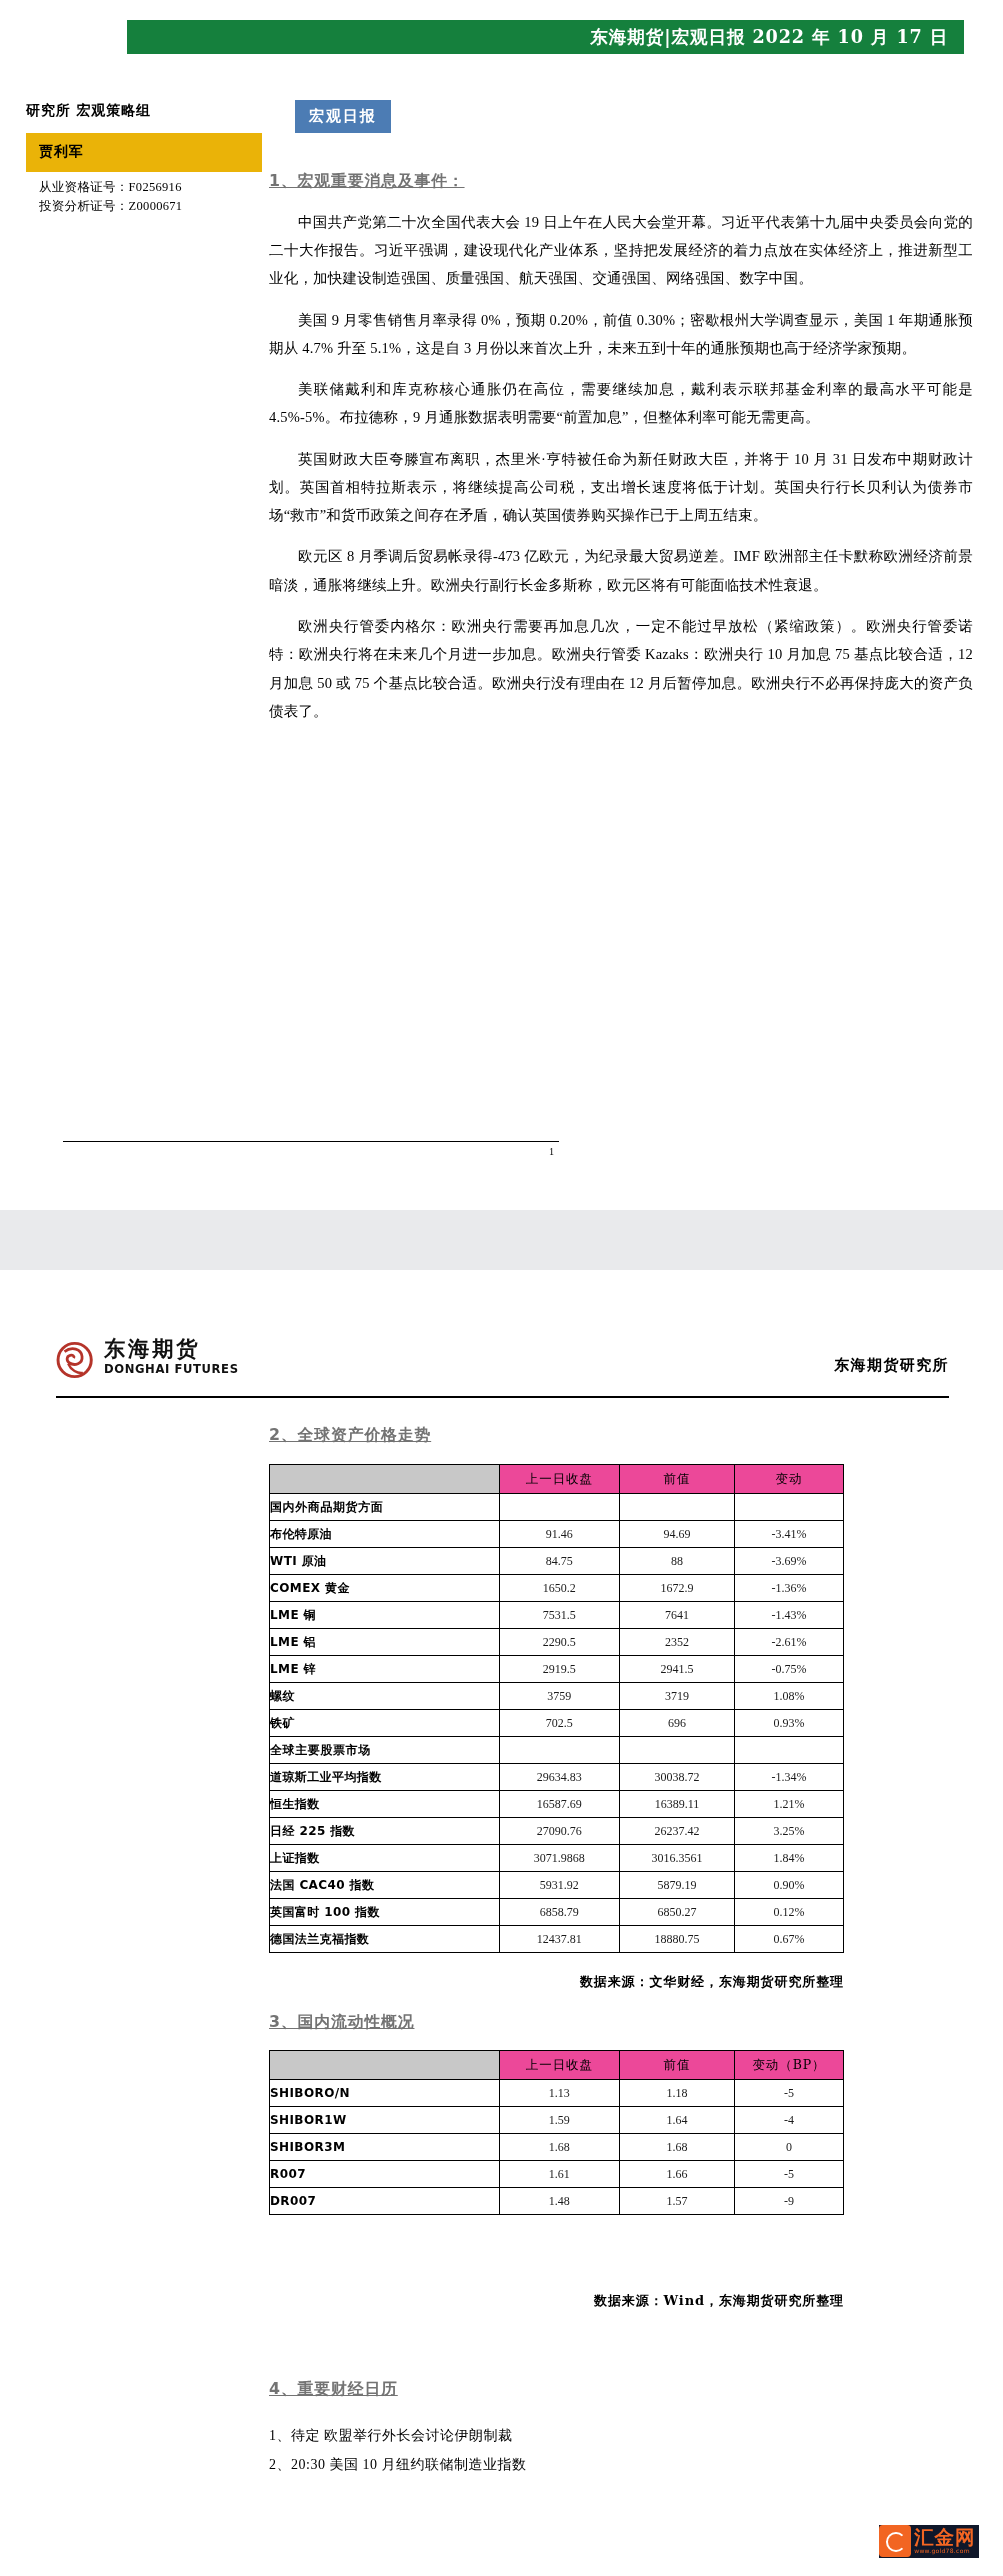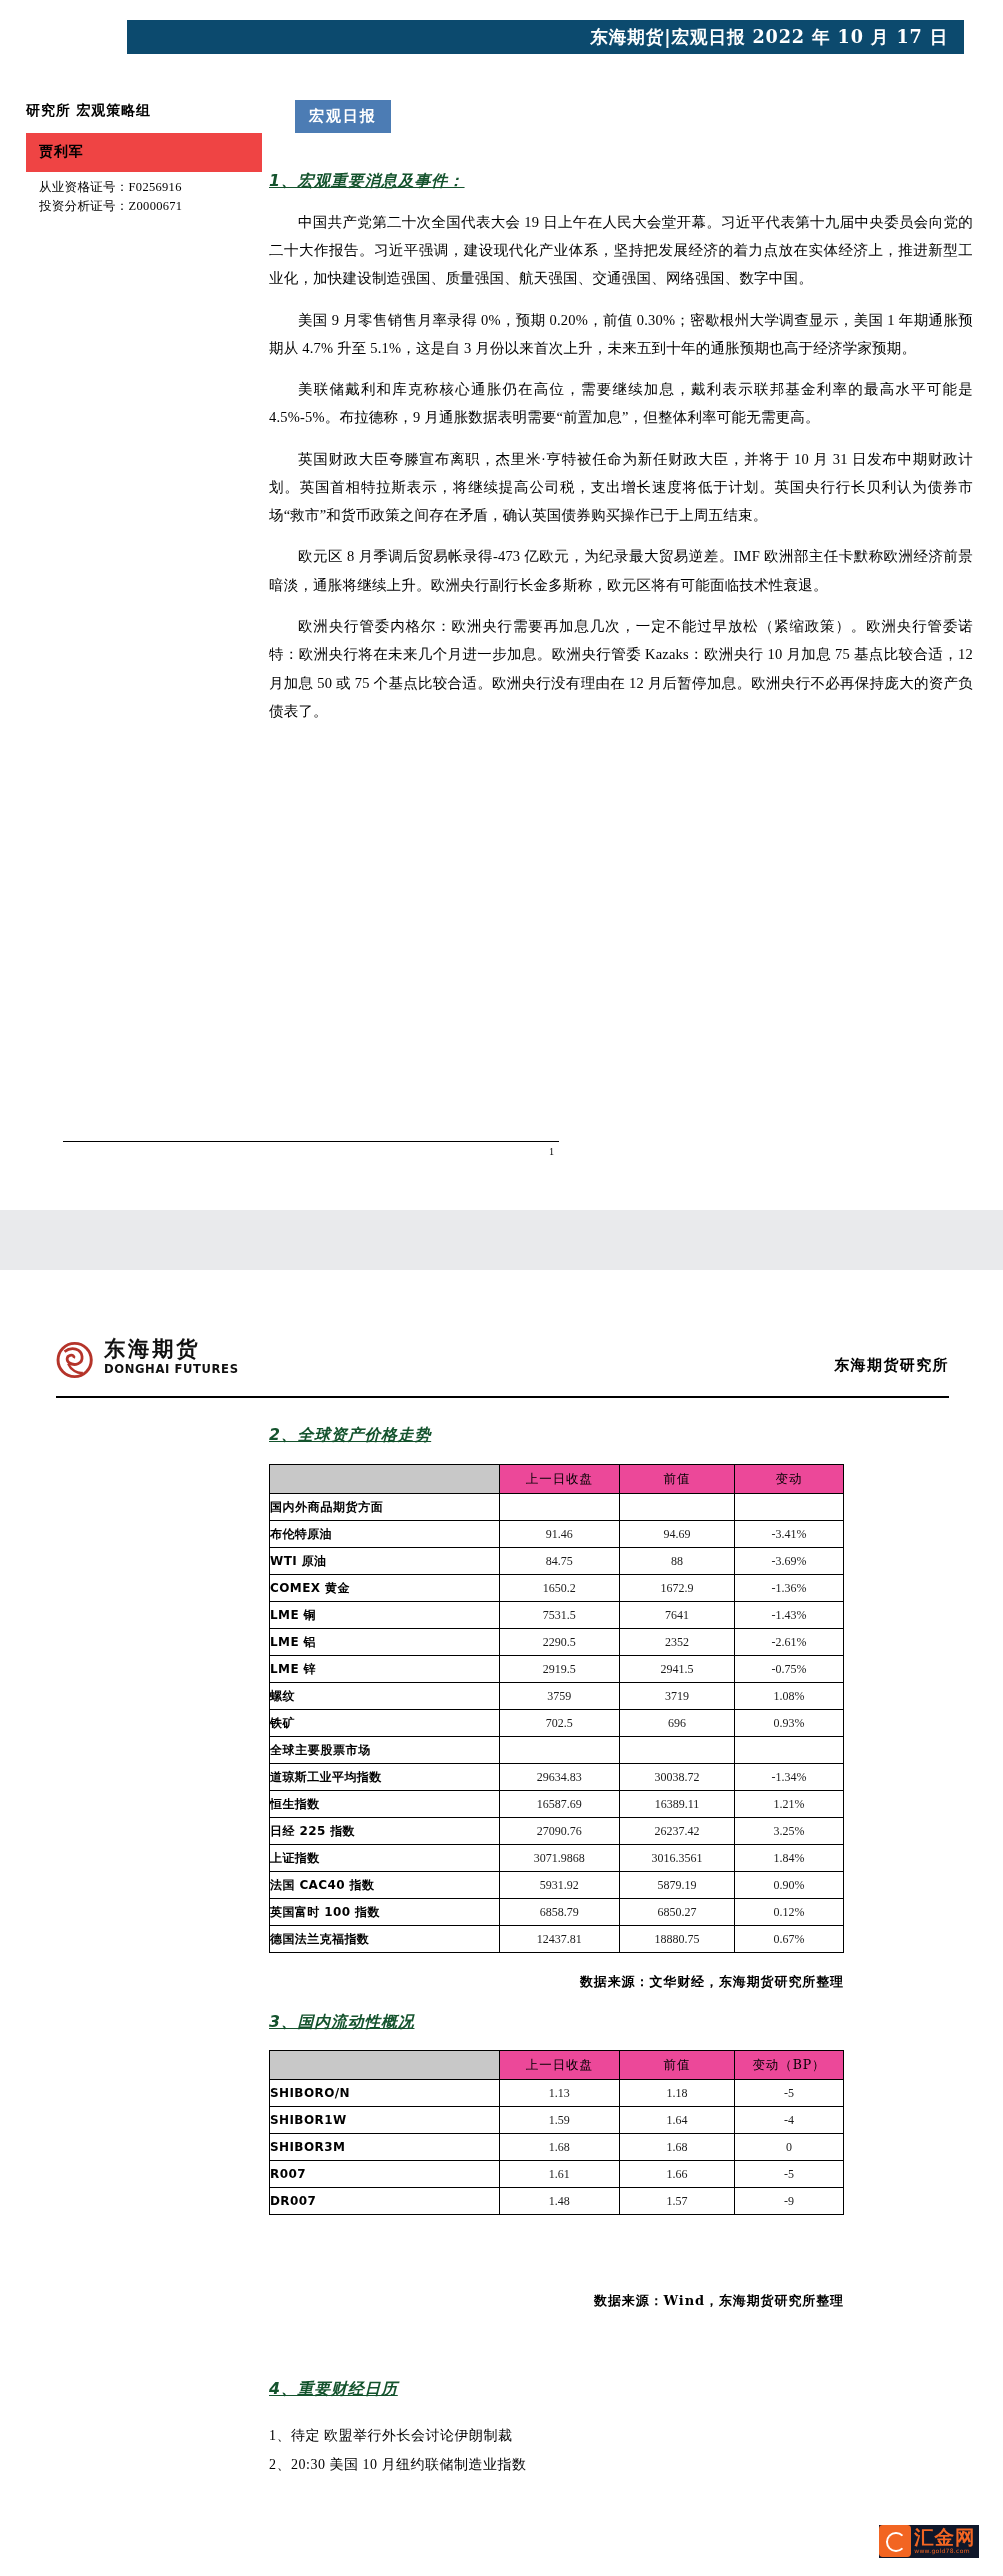--- a/index.html
+++ b/index.html
@@ -16,21 +16,21 @@
     background:#ffffff;
     overflow:hidden;
   }
   
   #page1 { height:1270px; }
 
   .top-band {
     position:absolute;
     left:127px; top:19.5px;
     width:837px; height:34px;
-    background:#0c4a6e;
+    background:#15803d;
   }
   .top-band .band-title {
     position:absolute;
     right:15.8px; top:50%;
     transform:translateY(-50%);
     color:#ffffff;
     font-size:17.6px;
     font-weight:bold;
     letter-spacing:0.9px;
     white-space:nowrap;
@@ -43,21 +43,21 @@
     width:236px;
   }
   .sidebar .dept {
     font-size:14px;
     font-weight:bold;
     letter-spacing:0.9px;
     margin-bottom:13px;
     font-family:"DejaVu Serif", serif;
   }
   .sidebar .analyst-box {
-    background:#ef4444;
+    background:#eab308;
     padding:10.2px 13px 11px 13px;
     margin-bottom:5.6px;
   }
   .sidebar .analyst-name {
     font-size:14px;
     font-weight:bold;
     letter-spacing:0.9px;
     font-family:"DejaVu Serif", serif;
   }
   .sidebar .cert {
@@ -78,28 +78,27 @@
     letter-spacing:1.9px;
     font-family:"DejaVu Serif", serif;
   }
 
   .content {
     position:absolute;
     left:269px; top:171px;
     width:704px;
   }
   .sec-head {
-    color:#14532d;
+    color:#737373;
     font-size:15.8px;
     font-weight:bold;
     text-decoration:underline;
     letter-spacing:0.9px;
     margin-bottom:15.8px;
     font-family:"DejaVu Sans", sans-serif;
-    font-style:italic;
   }
   .para {
     font-size:14.5px;
     line-height:1.95;
     text-align:justify;
     text-justify:inter-ideograph;
     text-indent:2em;
     margin:0 0 13px 0;
     letter-spacing:0.2px;
   }

